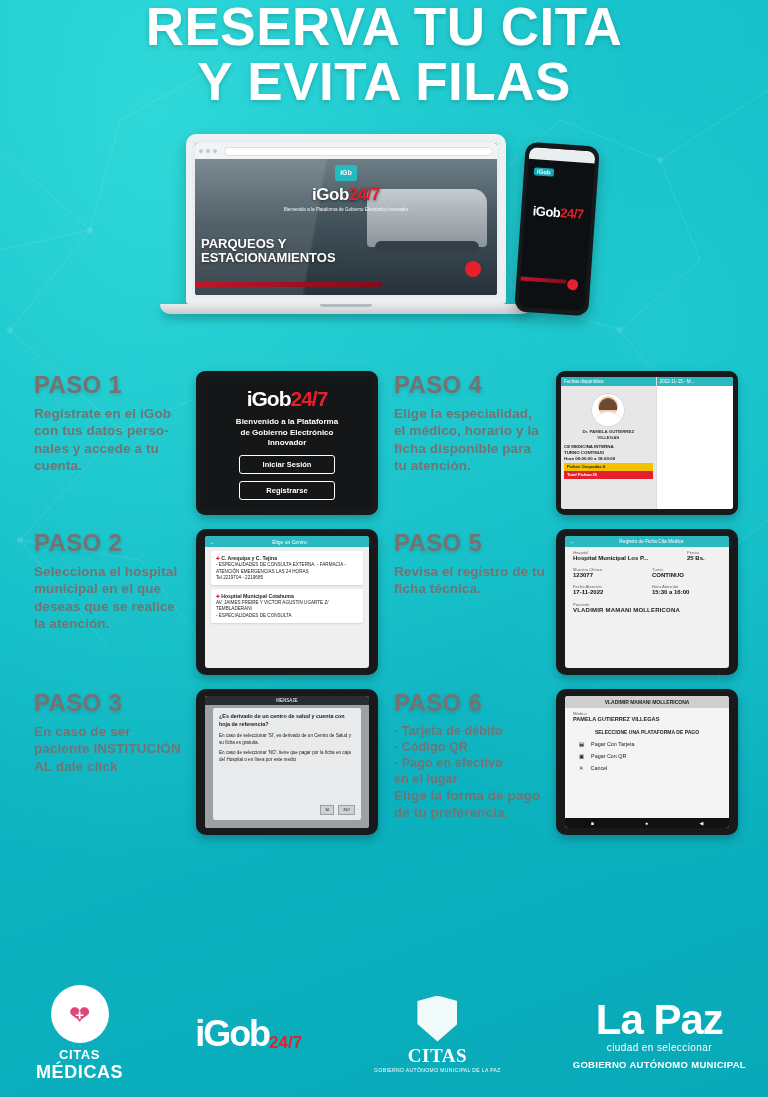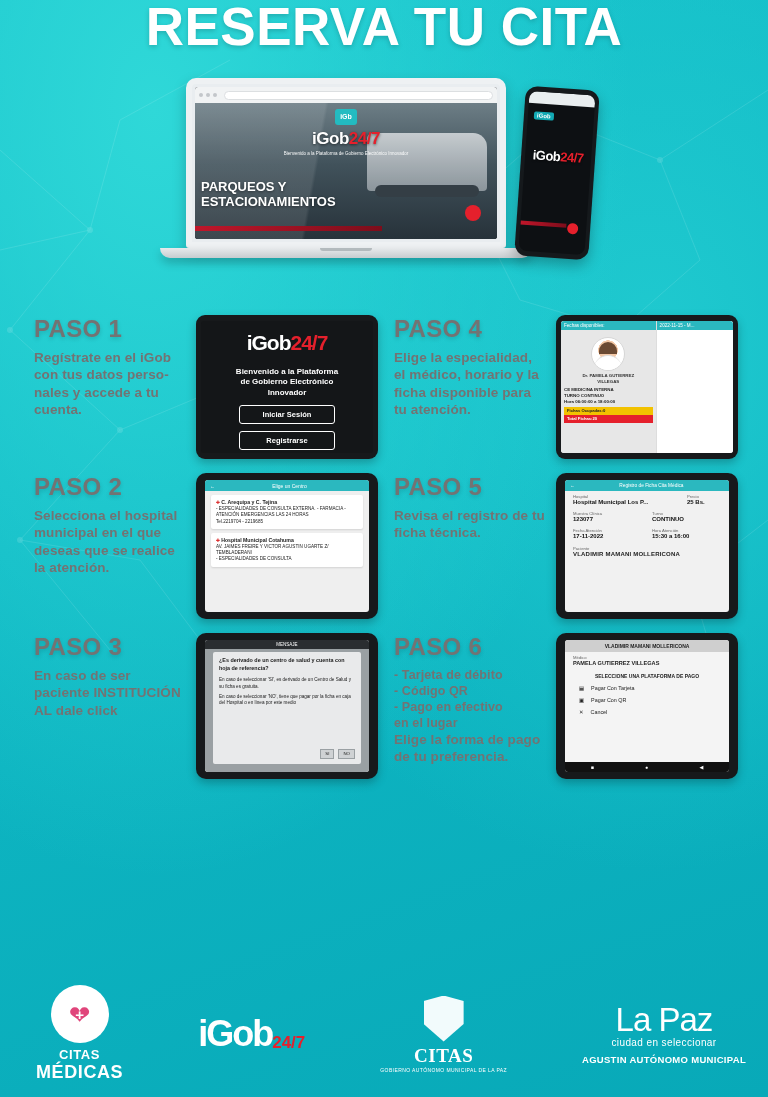--- a/index.html
+++ b/index.html
@@ -217,21 +217,21 @@
   .shot.tablet { border-radius: 10px; padding: 7px 9px; }
   .shot .inner {
     background:#fff; border-radius: 3px; overflow:hidden; position:relative;
     height: 132px;
   }
 
   
   .s1 { background:#141618; color:#fff; height:100%; padding: 6px 10px; text-align:center; }
   .s1 .logo { font-size: 21px; font-weight: 800; letter-spacing:-1px; margin-top: 4px; }
   .s1 .logo .red { color:#e5202c; }
-  .s1 .welcome { font-size: 8px; font-weight: 700; line-height:1.3; margin-top: 12px; }
+  .s1 .welcome { font-size: 8px; font-weight: 700; line-height:1.3; margin-top: 6px; }
   .s1 .btn {
     margin: 7px auto 0; width: 96px; padding: 4px 0;
     border: 1px solid #fff; border-radius: 3px; font-size: 7.5px; font-weight:700;
   }
 
   
   .s2 { background:#efefef; height:100%; font-size:4.6px; color:#222; }
   .s2 .top { background:#2bb8bf; color:#fff; height:11px; display:flex; align-items:center; padding:0 5px; font-size:5px; }
   .s2 .card { background:#fff; margin:4px 6px; padding:4px 5px; border-radius:2px; box-shadow:0 1px 2px rgba(0,0,0,.12); line-height:1.35; }
   .s2 .card b { font-size:5.2px; }
@@ -319,21 +319,21 @@
   .logo-gamlp .shield {
     width: 40px; height: 46px; margin: 0 auto 3px;
     background: #fff;
     clip-path: polygon(50% 0%, 100% 12%, 100% 62%, 50% 100%, 0% 62%, 0% 12%);
     opacity: .95;
   }
   .logo-gamlp .t1 { font-size: 19px; font-weight: 800; letter-spacing: .5px; font-family:"Liberation Serif", serif; }
   .logo-gamlp .t2 { font-size: 5px; letter-spacing: .4px; }
 
   .logo-lapaz { text-align:center; color:#fff; }
-  .logo-lapaz .brand { font-size: 33px; font-weight: 400; letter-spacing:-1px; line-height:1;text-align:center; }
+  .logo-lapaz .brand { font-size: 42px; font-weight: 700; letter-spacing:-1px; line-height:1;text-align:center; }
   .logo-lapaz .sub { font-size: 10px; letter-spacing:.4px; margin-top:1px; }
   .logo-lapaz .gob { font-size: 9.5px; font-weight:700; letter-spacing:.3px; margin-top:6px; }
 </style>
 </head>
 <body>
 
 <div class="bg-deco">
   <svg viewBox="0 0 768 1097" preserveAspectRatio="none">
     <g stroke="#ffffff" stroke-width="1" fill="none" opacity="0.5">
       <path d="M0 150 L90 230 L10 330 L120 430 L20 540 L110 650"></path>
@@ -353,20 +353,21 @@
       <circle cx="470" cy="200" r="3"></circle>
         <circle cx="660" cy="160" r="3"></circle>
       <circle cx="620" cy="330" r="3"></circle>
         <circle cx="700" cy="430" r="3"></circle>
     </g>
   </svg>
 </div>
 
 <div class="headline">
   <span class="l1">RESERVA TU CITA</span>
+  <span class="l2">Y EVITA FILAS</span>
 </div>
 
 <div class="devices">
 
   <div class="laptop">
     <div class="lid">
       <div class="screen">
         <div class="browser-bar">
           <span class="dot"></span>
           <span class="dot"></span>
@@ -632,16 +633,16 @@
 
   <div class="logo-gamlp">
     <div class="shield"></div>
     <div class="t1">CITAS</div>
     <div class="t2">GOBIERNO AUTÓNOMO MUNICIPAL DE LA PAZ</div>
   </div>
 
   <div class="logo-lapaz">
     <div class="brand">La Paz</div>
     <div class="sub">ciudad en seleccionar</div>
-    <div class="gob">AGUSTIN AUTÓNOMO MUNICIPAL</div>
+    <div class="gob">GOBIERNO AUTÓNOMO MUNICIPAL</div>
   </div>
 
 </div>
 
 </body></html>

